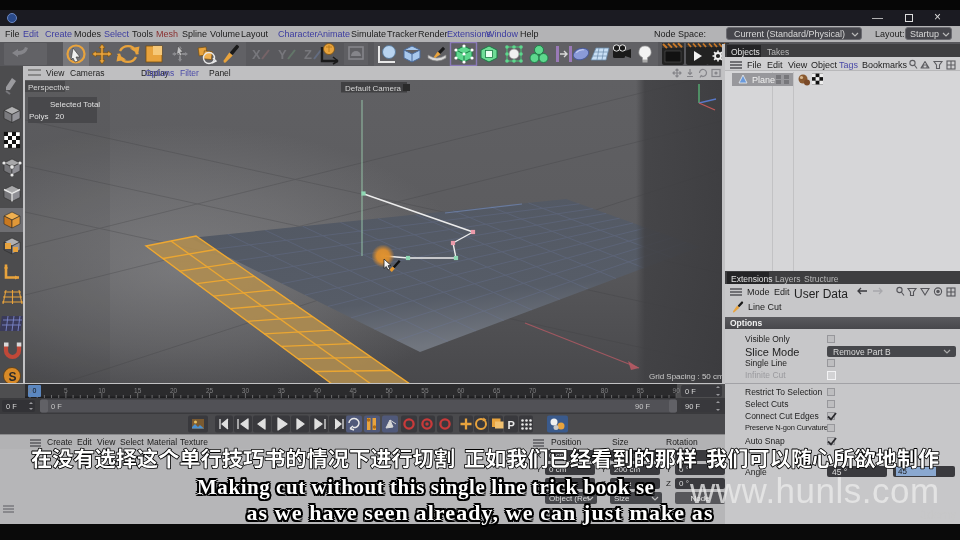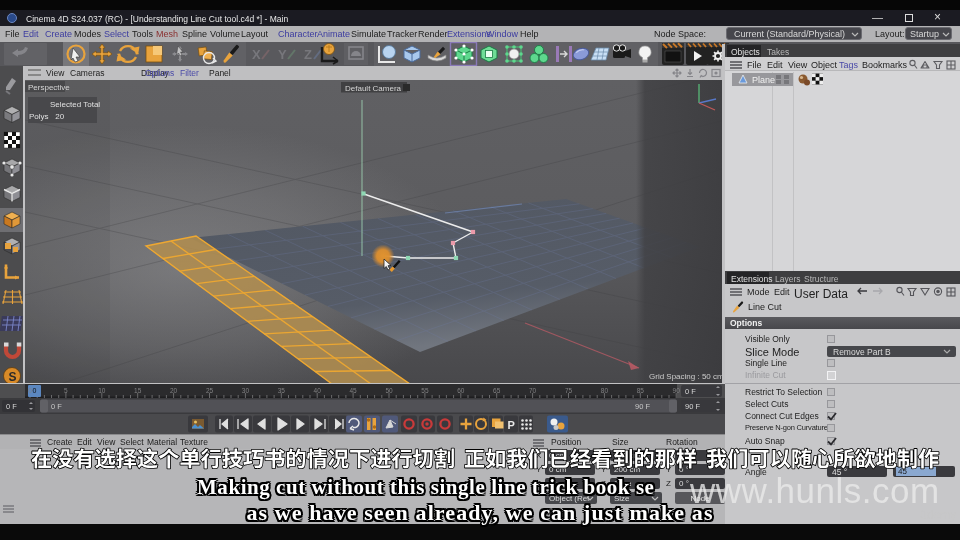--- a/index.html
+++ b/index.html
@@ -7,21 +7,20 @@
   body{font-family:"Liberation Sans", sans-serif;position:relative;}
   .abs{position:absolute;}
   .tx{white-space:nowrap;}
 </style>
 </head>
 <body>
 
 <div class="abs" style="left:0;top:0;width:960px;height:10px;background:#060606;"></div>
 <div class="abs" style="left:0;top:10px;width:960px;height:16px;background:#1b1b22;">
   <div class="abs" style="left:7px;top:3px;width:10px;height:10px;border-radius:50%;background:#2a4a8a;border:1px solid #6a86c0;"></div>
-  <div class="abs tx" style="left:26px;top:3.5px;font-size:8.5px;color:#e8e8e8;">Cinema 4D S24.037 (RC) - [Understanding Line Cut tool.c4d *] - Main</div>
   <div class="abs tx" style="left:872px;top:1px;font-size:11px;color:#dddddd;">—</div>
   <div class="abs" style="left:905px;top:4px;width:8px;height:8px;border:1px solid #ddd;"></div>
   <div class="abs tx" style="left:934px;top:0px;font-size:12px;color:#dddddd;">×</div>
 </div>
 
 <div class="abs" style="left:0;top:26px;width:960px;height:16px;background:#b3b3b5;font-size:9px;color:#1c1c1c;">
   <span class="abs tx" style="left:5px;top:3px;">File</span>
   <span class="abs tx" style="left:23px;top:3px;color:#3c3ca0;">Edit</span>
   <span class="abs tx" style="left:45px;top:3px;color:#3c3ca0;">Create</span>
   <span class="abs tx" style="left:74px;top:3px;">Modes</span>

